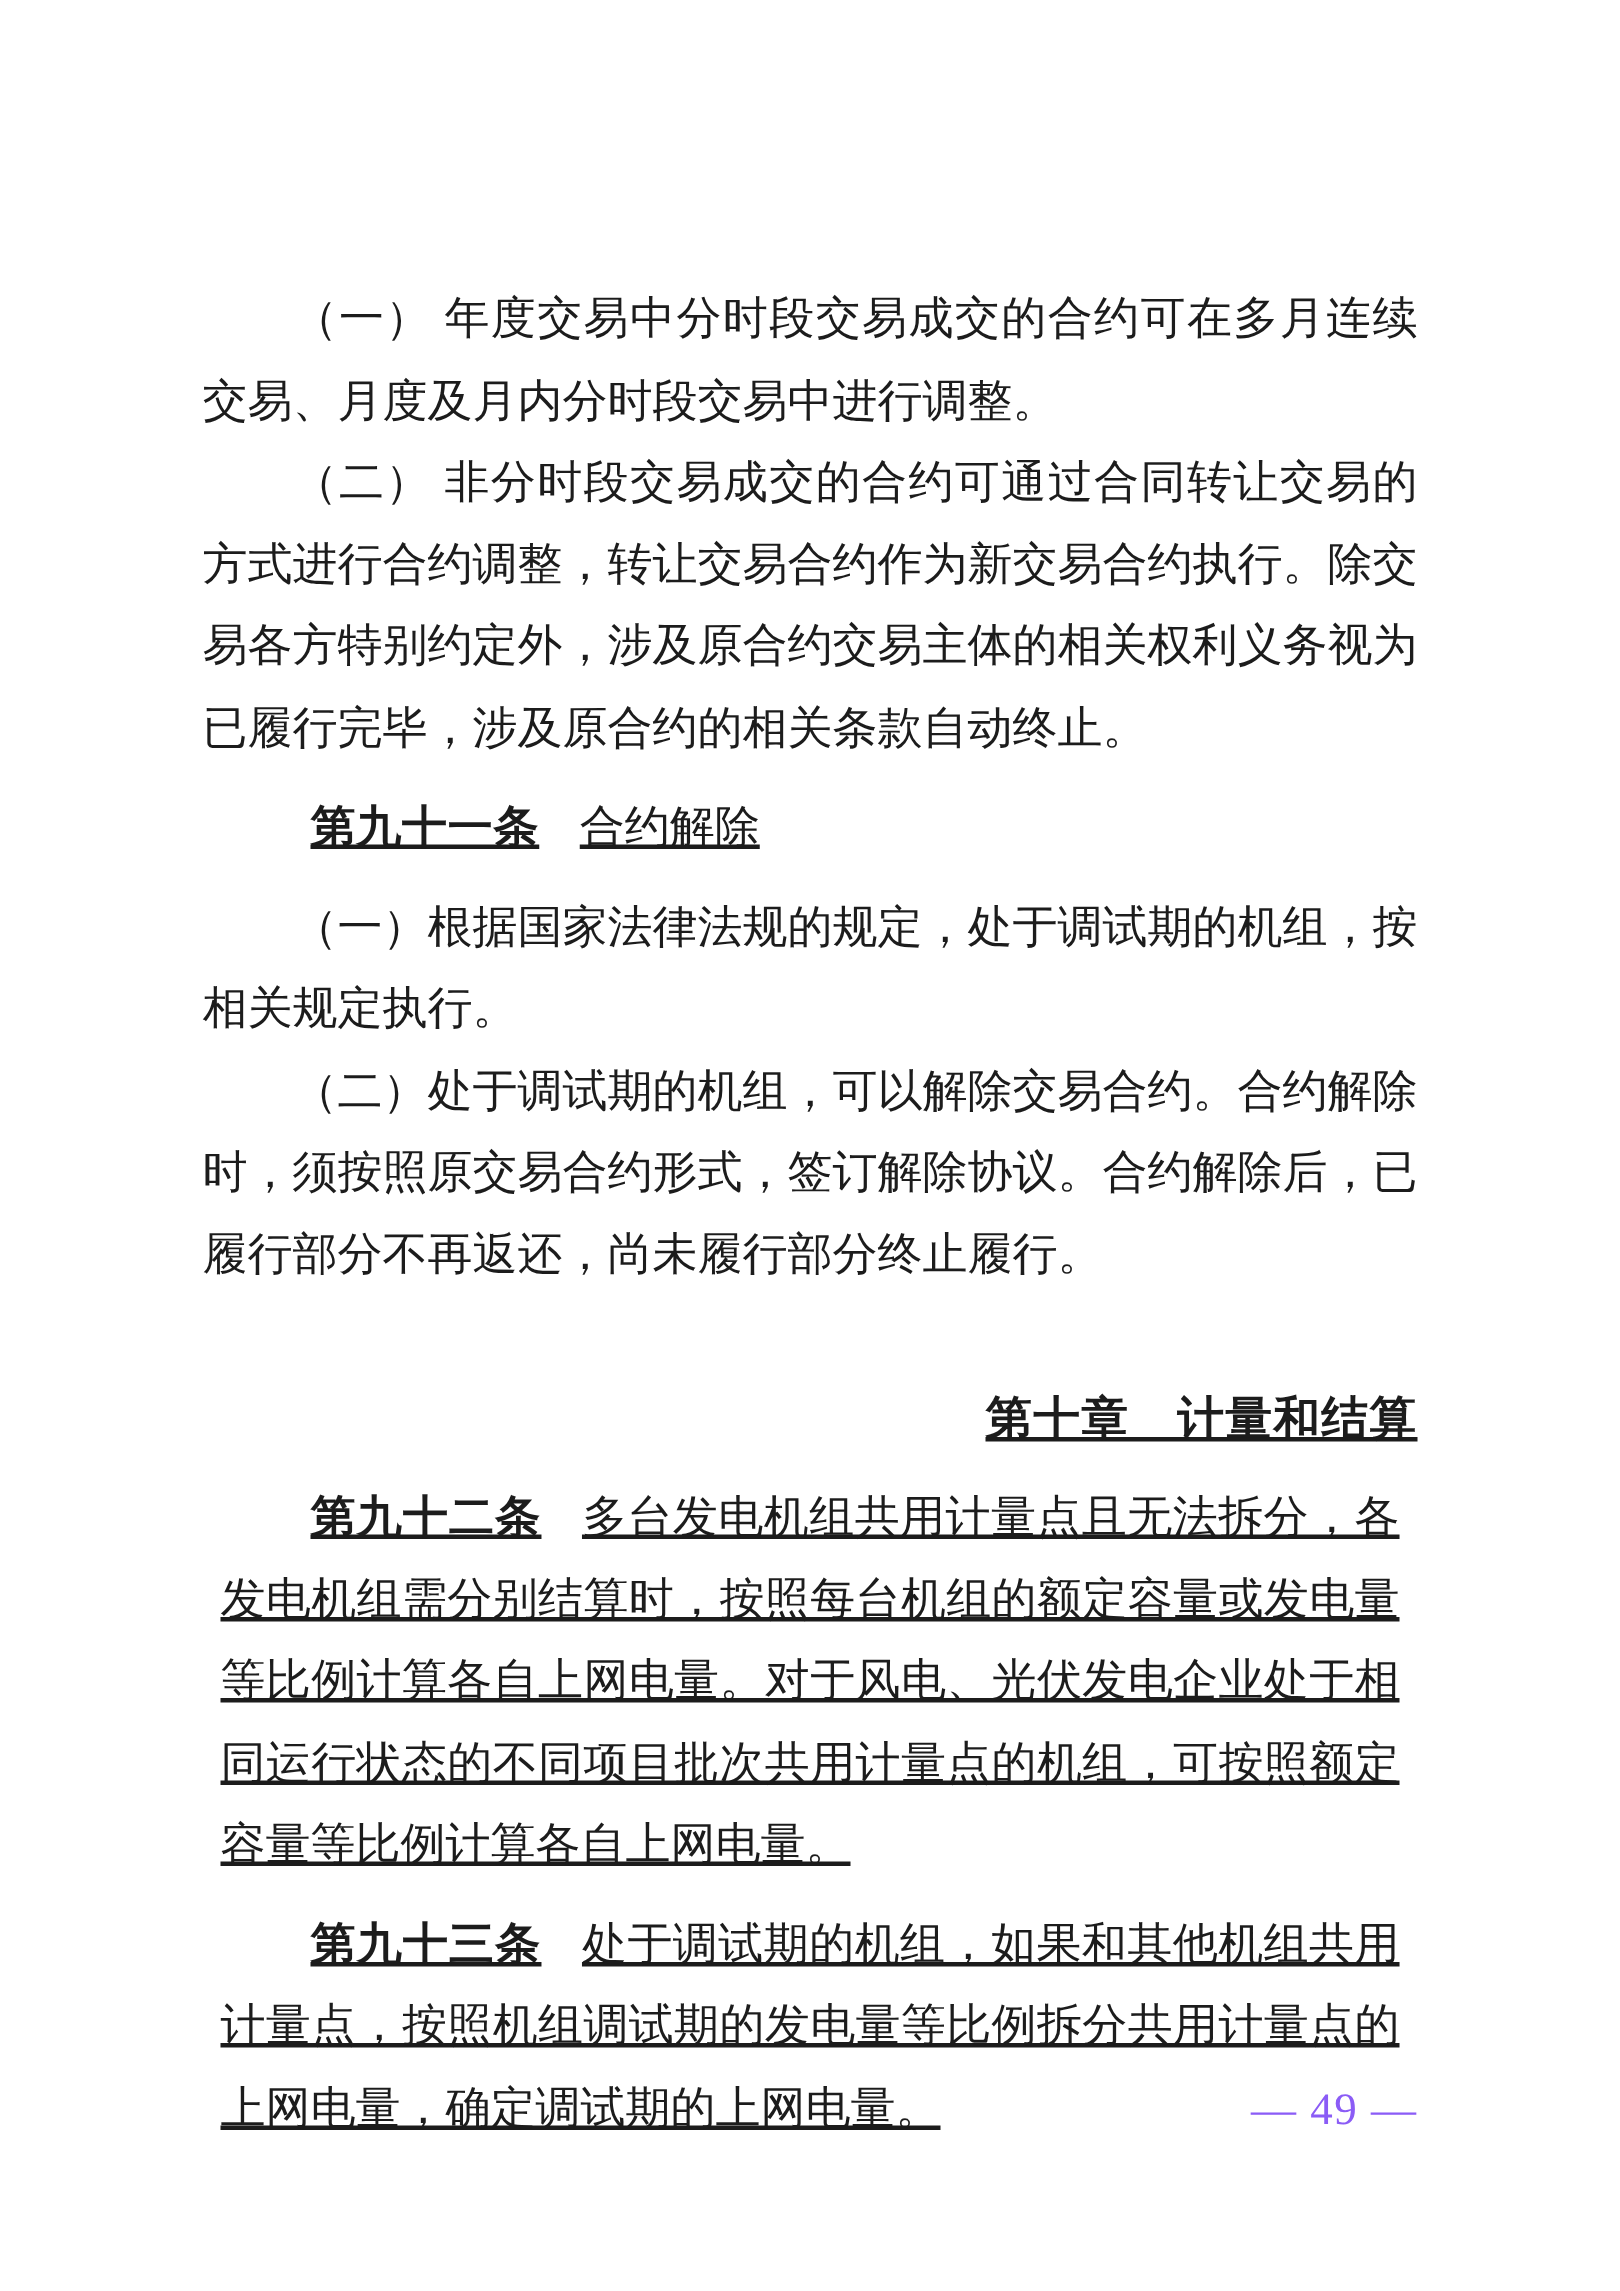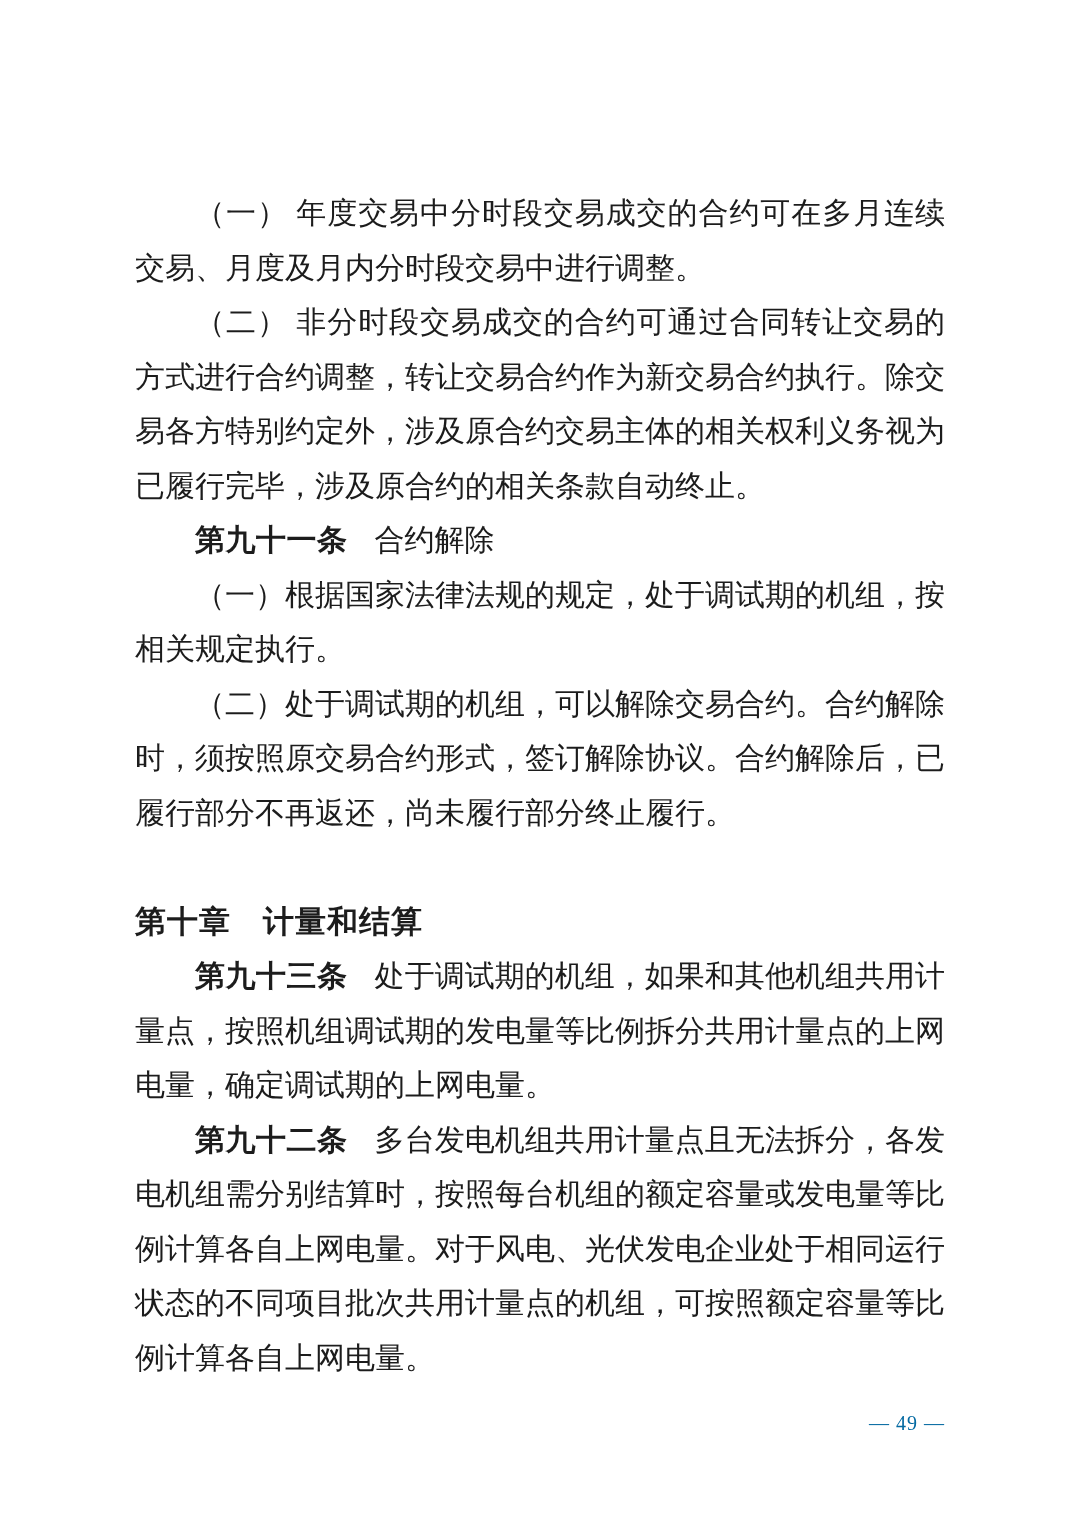--- a/index.html
+++ b/index.html
@@ -32,48 +32,49 @@
     text-justify: inter-character;
   }
 
   .para {
     text-indent: 2em;
     margin: 0;
   }
 
   .article-para {
     text-indent: 2em;
-    margin: 0;
+    margin: 12px;
+    text-decoration: underline;
   }
 
   .article-label {
     font-weight: bold;
     margin-right: 0.9em;
     letter-spacing: 0.5px;
   }
 
   .chapter-heading {
     margin-top: 54.5px;      
     text-indent: 0;
-    text-align: left;
+    text-align: right;
     font-weight: bold;
     font-size: 31px;
     letter-spacing: 1px;
+    text-decoration: underline;
   }
 
   .page-number {
     position: absolute;
     top: 1392px;
     right: 135px;
-    font-size: 20px;
+    font-size: 30px;
     line-height: 30px;
-    color: #0369a1;
+    color: #8b5cf6;
     letter-spacing: 1px;
     font-family: "Liberation Serif", "DejaVu Serif", serif;
-    margin-top: 16px;
   }
 </style>
 </head>
 <body>
 
 <div class="doc-page">
 
   <div class="text-block">
 
     <p class="para">（一） 年度交易中分时段交易成交的合约可在多月连续交易、月度及月内分时段交易中进行调整。</p>
@@ -81,21 +82,21 @@
     <p class="para">（二） 非分时段交易成交的合约可通过合同转让交易的方式进行合约调整，转让交易合约作为新交易合约执行。除交易各方特别约定外，涉及原合约交易主体的相关权利义务视为已履行完毕，涉及原合约的相关条款自动终止。</p>
 
     <p class="article-para"><span class="article-label">第九十一条</span><span>合约解除</span></p>
 
     <p class="para">（一）根据国家法律法规的规定，处于调试期的机组，按相关规定执行。</p>
 
     <p class="para">（二）处于调试期的机组，可以解除交易合约。合约解除时，须按照原交易合约形式，签订解除协议。合约解除后，已履行部分不再返还，尚未履行部分终止履行。</p>
 
     <p class="para chapter-heading">第十章　计量和结算</p>
 
+    <p class="article-para"><span class="article-label">第九十二条</span><span>多台发电机组共用计量点且无法拆分，各发电机组需分别结算时，按照每台机组的额定容量或发电量等比例计算各自上网电量。对于风电、光伏发电企业处于相同运行状态的不同项目批次共用计量点的机组，可按照额定容量等比例计算各自上网电量。</span></p>
+
     <p class="article-para"><span class="article-label">第九十三条</span><span>处于调试期的机组，如果和其他机组共用计量点，按照机组调试期的发电量等比例拆分共用计量点的上网电量，确定调试期的上网电量。</span></p>
-
-    <p class="article-para"><span class="article-label">第九十二条</span><span>多台发电机组共用计量点且无法拆分，各发电机组需分别结算时，按照每台机组的额定容量或发电量等比例计算各自上网电量。对于风电、光伏发电企业处于相同运行状态的不同项目批次共用计量点的机组，可按照额定容量等比例计算各自上网电量。</span></p>
 
   </div>
 
   <div class="page-number">— 49 —</div>
 
 </div>
 
 </body></html>

